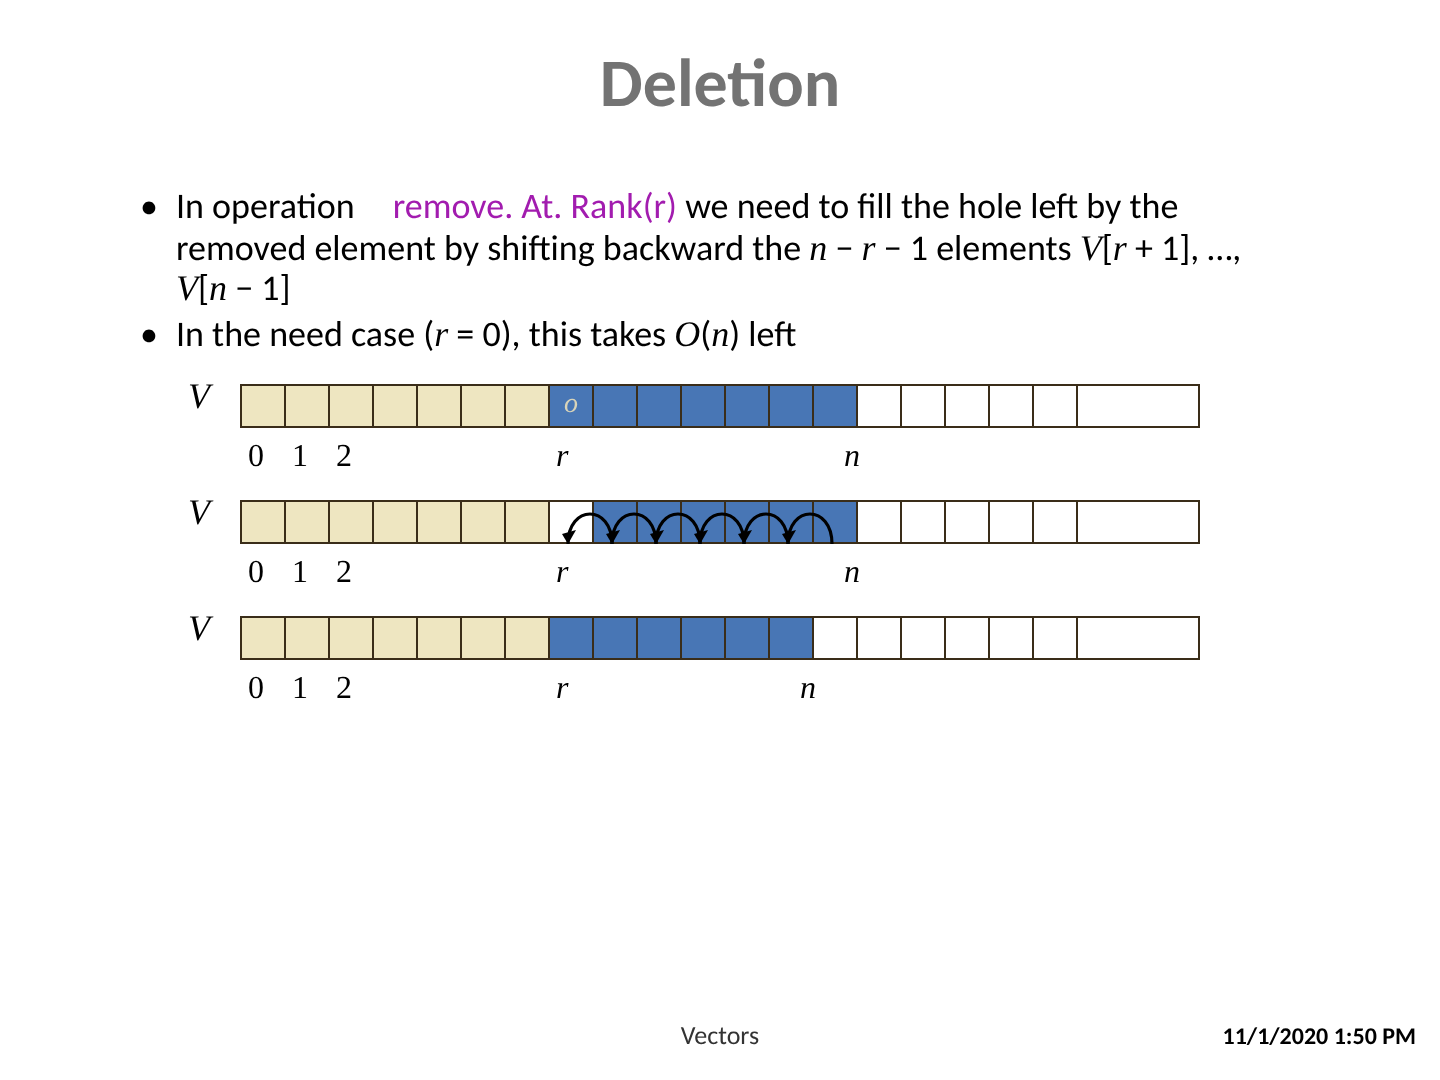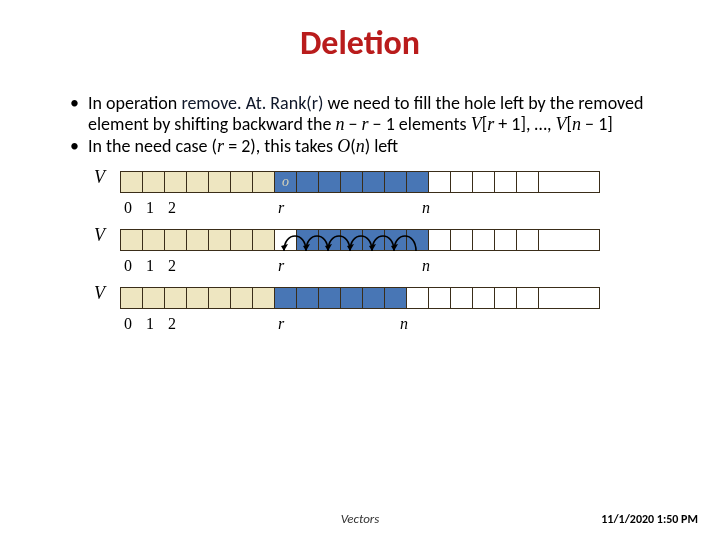--- a/index.html
+++ b/index.html
@@ -8,41 +8,41 @@
     height: 540px;
     background: #fff;
     font-family: Calibri, Arial, sans-serif;
     position: relative;
     overflow: hidden;
   }
   .title {
     text-align: center;
     font-size: 34px;
     margin-top: 22px;
-    color: #b91c1c;
+    color: #737373;
   }
   .bullets {
     margin: 30px 70px 0 70px;
     font-size: 18px;
     line-height: 1.15;
     color: #000;
   }
   .bullets li {
     list-style: none;
     position: relative;
     padding-left: 18px;
     margin-bottom: 2px;
   }
   .bullets li::before {
     content: "•";
     position: absolute;
     left: 0;
     top: 0;
   }
-  .red { color: #0f172a; }
+  .red { color: #a21caf; margin-left: 15px; }
   .ital { font-style: italic; font-family: 'Times New Roman', serif; }
   .diagram-area {
     margin: 14px auto 0 auto;
     width: 480px;
   }
   .row-wrap {
     position: relative;
     margin-bottom: 6px;
   }
   .v-label {
@@ -89,42 +89,41 @@
     pointer-events: none;
   }
   .footer-center {
     position: absolute;
     bottom: 14px;
     left: 0;
     right: 0;
     text-align: center;
     font-size: 13px;
     color: #333;
-    font-style: italic;
   }
   .footer-right {
     position: absolute;
     bottom: 14px;
-    right: 22px;
+    right: 12px;
     font-size: 12px;
     color: #000;
     font-weight: bold;
   }
 </style>
 </head>
 <body>
 
 <h1 class="title">Deletion</h1>
 
 <ul class="bullets">
   <li>
     <span>In operation </span><span class="red">remove. At. Rank(r)</span><span> we need to fill the hole left by the removed element by shifting backward the </span><span class="ital">n</span><span> − </span><span class="ital">r</span><span> − 1 elements </span><span class="ital">V</span><span>[</span><span class="ital">r</span><span> + 1], …, </span><span class="ital">V</span><span>[</span><span class="ital">n</span><span> − 1]</span>
   </li>
   <li>
-    <span>In the need case (</span><span class="ital">r</span><span> = 2), this takes </span><span class="ital">O</span><span>(</span><span class="ital">n</span><span>) left</span>
+    <span>In the need case (</span><span class="ital">r</span><span> = 0), this takes </span><span class="ital">O</span><span>(</span><span class="ital">n</span><span>) left</span>
   </li>
 </ul>
 
 <div class="diagram-area">
 
   <div class="row-wrap">
     <span class="v-label">V</span>
     <div class="cells">
         <div class="cell yellow"></div>
         <div class="cell yellow"></div>

